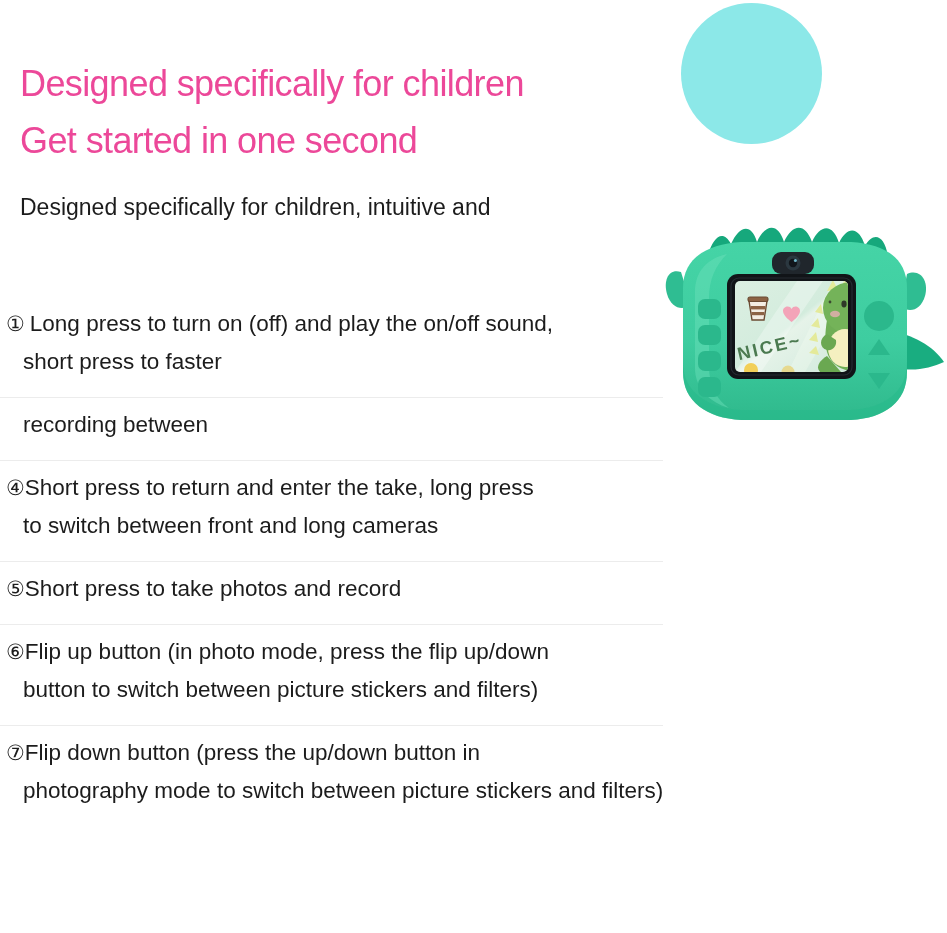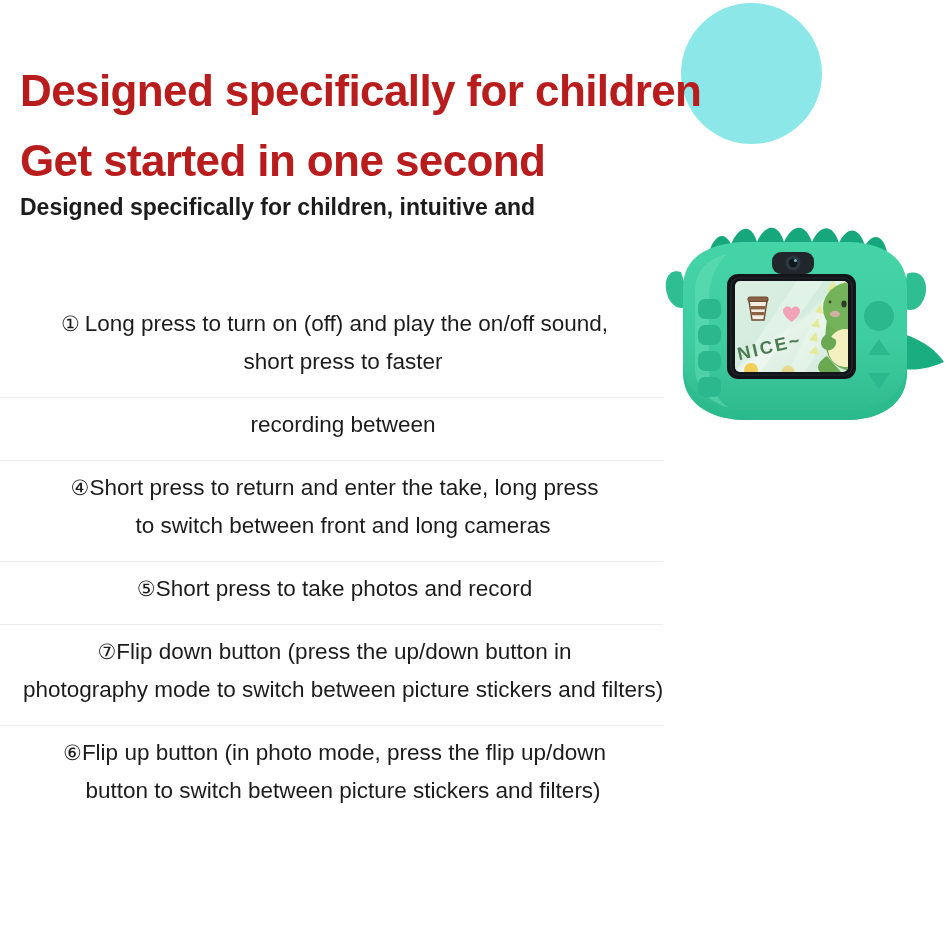--- a/index.html
+++ b/index.html
@@ -31,39 +31,39 @@
 
   
   #headings {
     position: absolute;
     left: 20px;
     top: 56px;
     z-index: 2;
     width: 700px;
   }
   .headline {
-    color: #b91c1c;
-    font-size: 44px;
-    font-weight: 700;
+    color: #ec4899;
+    font-size: 36px;
+    font-weight: 400;
     letter-spacing: -0.6px;
     line-height: 1.58;
     white-space: nowrap;
   }
 
   
   #subtitle {
     position: absolute;
     left: 20px;
     top: 182px;
     width: 600px;
     z-index: 2;
     color: #1c1c1c;
     font-size: 23px;
     line-height: 50px;
-    font-weight: 700;
+    font-weight: 400;
   }
   #subtitle .sub-line { display: block; white-space: nowrap; }
 
   
   #feature-list {
     position: absolute;
     left: 0px;
     top: 297px;
     width: 663px;
     z-index: 2;
@@ -76,21 +76,21 @@
   .feature-item:last-child { border-bottom: none; }
 
   .feature-body {
     color: #1c1c1c;
     font-size: 22.5px;
     line-height: 38px;
     font-weight: 400;
     padding-top: 8px;
     padding-bottom: 16px;
   }
-  .feature-line { display: block; white-space: nowrap; text-align: center; }
+  .feature-line { display: block; white-space: nowrap; }
   .feature-line.indent { padding-left: 17px; }
 
   .num { font-size: 21px; letter-spacing: 0px; }
   .num.spaced { margin-right: 5px; }
 
   
   #camera-figure {
     position: absolute;
     left: 655px;
     top: 196px;
@@ -132,28 +132,28 @@
         <span class="feature-line indent"><span>to switch between front and long cameras</span></span>
       </div>
     </div>
     <div class="feature-item">
       <div class="feature-body">
         <span class="feature-line"><span class="num">⑤</span><span>Short press to take photos and record</span></span>
       </div>
     </div>
     <div class="feature-item">
       <div class="feature-body">
+        <span class="feature-line"><span class="num">⑥</span><span>Flip up button (in photo mode, press the flip up/down</span></span>
+        <span class="feature-line indent"><span>button to switch between picture stickers and filters)</span></span>
+      </div>
+    </div>
+    <div class="feature-item">
+      <div class="feature-body">
         <span class="feature-line"><span class="num">⑦</span><span>Flip down button (press the up/down button in</span></span>
         <span class="feature-line indent"><span>photography mode to switch between picture stickers and filters)</span></span>
-      </div>
-    </div>
-    <div class="feature-item">
-      <div class="feature-body">
-        <span class="feature-line"><span class="num">⑥</span><span>Flip up button (in photo mode, press the flip up/down</span></span>
-        <span class="feature-line indent"><span>button to switch between picture stickers and filters)</span></span>
       </div>
     </div>
   </div>
 
 <div id="camera-figure">
   <svg viewBox="0 0 292 248" xmlns="http://www.w3.org/2000/svg" aria-hidden="true">
     <defs>
       <linearGradient id="bodyGrad" x1="0" y1="0" x2="0" y2="1">
         <stop offset="0%" stop-color="#45d4a6"></stop>
         <stop offset="55%" stop-color="#3ecda0"></stop>

